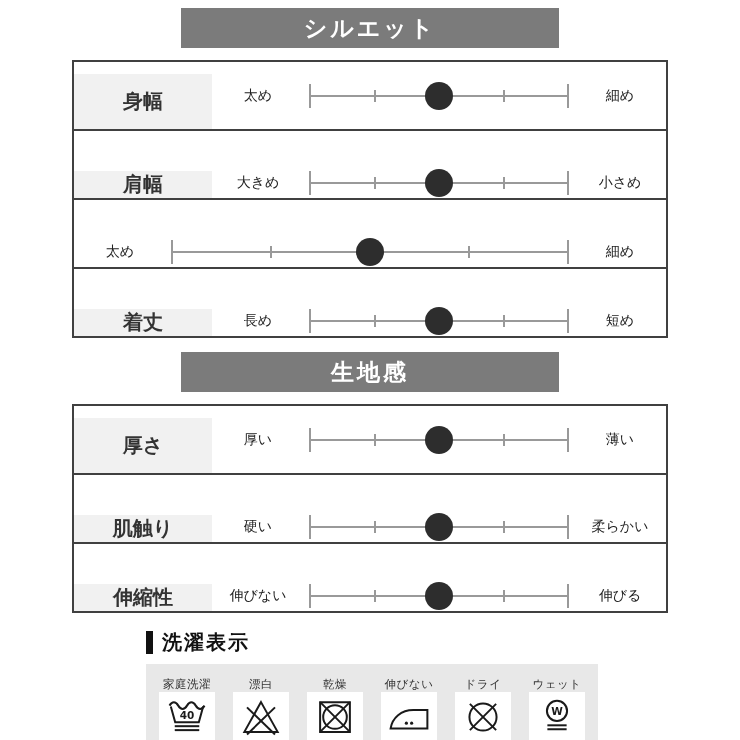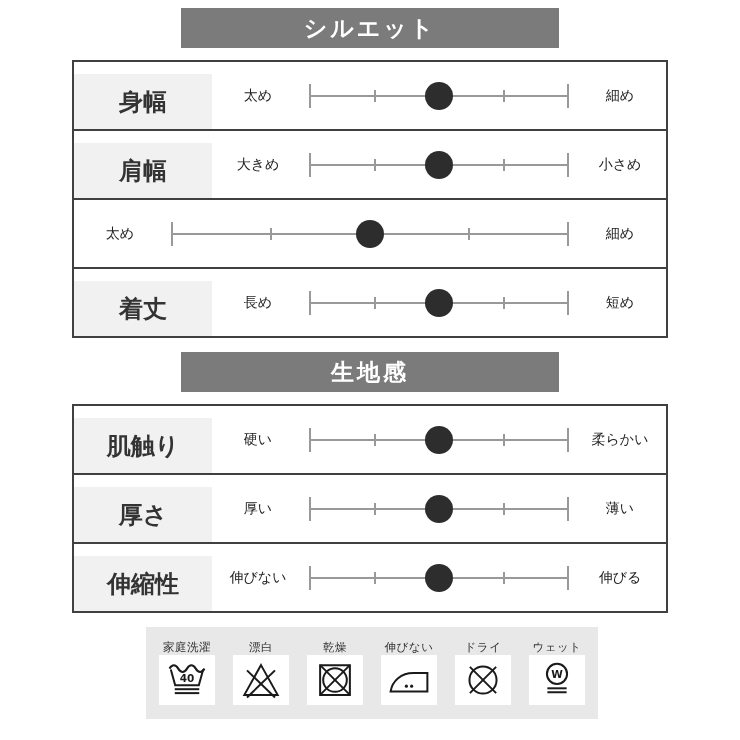--- a/index.html
+++ b/index.html
@@ -17,25 +17,25 @@
     font-size:23px;font-weight:bold;letter-spacing:3px;
     text-align:center;line-height:40px;
   }
 
   
   .rating-table{
     width:592px;margin:12px auto 14px;
     border:2px solid #404040;background:#fff;
   }
   .rating-row{display:flex;align-items:stretch;height:67px;}
-  .rating-row + .rating-row{border-top:2px solid #404040;}
+  .rating-row + .rating-row{border-top:2px solid #404040;align-items:flex-end;}
   .row-label{
     width:138px;flex:0 0 138px;background:#f1f1f1;
     display:flex;align-items:center;justify-content:center;
-    font-size:24px;font-weight:bold;color:#333;margin-top:12px;
+    font-size:20px;font-weight:bold;color:#333;margin-top:12px;
   }
   .row-body{flex:1;display:flex;align-items:center;}
   .desc{width:92px;flex:0 0 92px;text-align:center;font-size:14px;color:#222;}
   .desc.right{font-size:14px;}
   .scale{position:relative;flex:1;height:30px;margin:0 6px;}
   .scale-line{position:absolute;left:0;right:0;top:50%;height:2px;margin-top:-1px;background:#999;}
   .tick{position:absolute;top:50%;width:2px;height:12px;background:#999;transform:translate(-50%,-50%);}
   .tick.end{height:24px;}
   .dot{
     position:absolute;top:50%;width:28px;height:28px;border-radius:50%;
@@ -138,73 +138,77 @@
       <div class="desc right lbl-right">短め</div>
     </div>
   </div>
 </div>
   </section>
 
   <section>
     <div class="banner">生地感</div>
     <div class="rating-table">
   <div class="rating-row">
+    <div class="row-label">厚さ</div>
+    <div class="row-body">
+      <div class="desc left lbl-left">厚い</div>
+      <div class="scale">
+        <div class="scale-line"></div>
+      <div class="tick end" style="left: 0%;"></div>
+                <div class="tick" style="left: 25%;"></div>
+                <div class="tick" style="left: 50%;"></div>
+                <div class="tick" style="left: 75%;"></div>
+                <div class="tick end" style="left: 100%;"></div>
+                <div class="dot" style="left: 50%;"></div>
+              </div>
+      <div class="desc right lbl-right">薄い</div>
+    </div>
+  </div>
+
+  <div class="rating-row">
     <div class="row-label">肌触り</div>
     <div class="row-body">
       <div class="desc left lbl-left">硬い</div>
       <div class="scale">
         <div class="scale-line"></div>
       <div class="tick end" style="left: 0%;"></div>
                 <div class="tick" style="left: 25%;"></div>
                 <div class="tick" style="left: 50%;"></div>
                 <div class="tick" style="left: 75%;"></div>
                 <div class="tick end" style="left: 100%;"></div>
                 <div class="dot" style="left: 50%;"></div>
               </div>
       <div class="desc right lbl-right">柔らかい</div>
     </div>
   </div>
 
   <div class="rating-row">
-    <div class="row-label">厚さ</div>
-    <div class="row-body">
-      <div class="desc left lbl-left">厚い</div>
-      <div class="scale">
-        <div class="scale-line"></div>
-      <div class="tick end" style="left: 0%;"></div>
-                <div class="tick" style="left: 25%;"></div>
-                <div class="tick" style="left: 50%;"></div>
-                <div class="tick" style="left: 75%;"></div>
-                <div class="tick end" style="left: 100%;"></div>
-                <div class="dot" style="left: 50%;"></div>
-              </div>
-      <div class="desc right lbl-right">薄い</div>
-    </div>
-  </div>
-
-  <div class="rating-row">
     <div class="row-label">伸縮性</div>
     <div class="row-body">
       <div class="desc left lbl-left">伸びない</div>
       <div class="scale">
         <div class="scale-line"></div>
       <div class="tick end" style="left: 0%;"></div>
                 <div class="tick" style="left: 25%;"></div>
                 <div class="tick" style="left: 50%;"></div>
                 <div class="tick" style="left: 75%;"></div>
                 <div class="tick end" style="left: 100%;"></div>
                 <div class="dot" style="left: 50%;"></div>
               </div>
       <div class="desc right lbl-right">伸びる</div>
     </div>
   </div>
 </div>
   </section>
 </div>
 
+  <div class="care-heading">
+    <span class="bar"></span>
+    <span class="txt">洗濯表示</span>
+  </div>
   <div class="care-panel">
   <div class="care-item">
     <div class="care-label">家庭洗濯</div>
     <div class="care-box">
           <svg viewBox="0 0 48 48">
     <path class="stroke" d="M4 11 C7 6 11 6 14 11 C17 16 21 16 24 11 C27 6 31 6 34 11 C37 16 41 16 44 11"></path>
     <path class="stroke" d="M5.5 12 L10.5 30 L37.5 30 L42.5 12"></path>
     <text class="sym-value" x="24" y="26" font-size="12">40</text>
     <path class="stroke" d="M10 34.5 L38 34.5"></path>
     <path class="stroke" d="M10 39 L38 39"></path>

